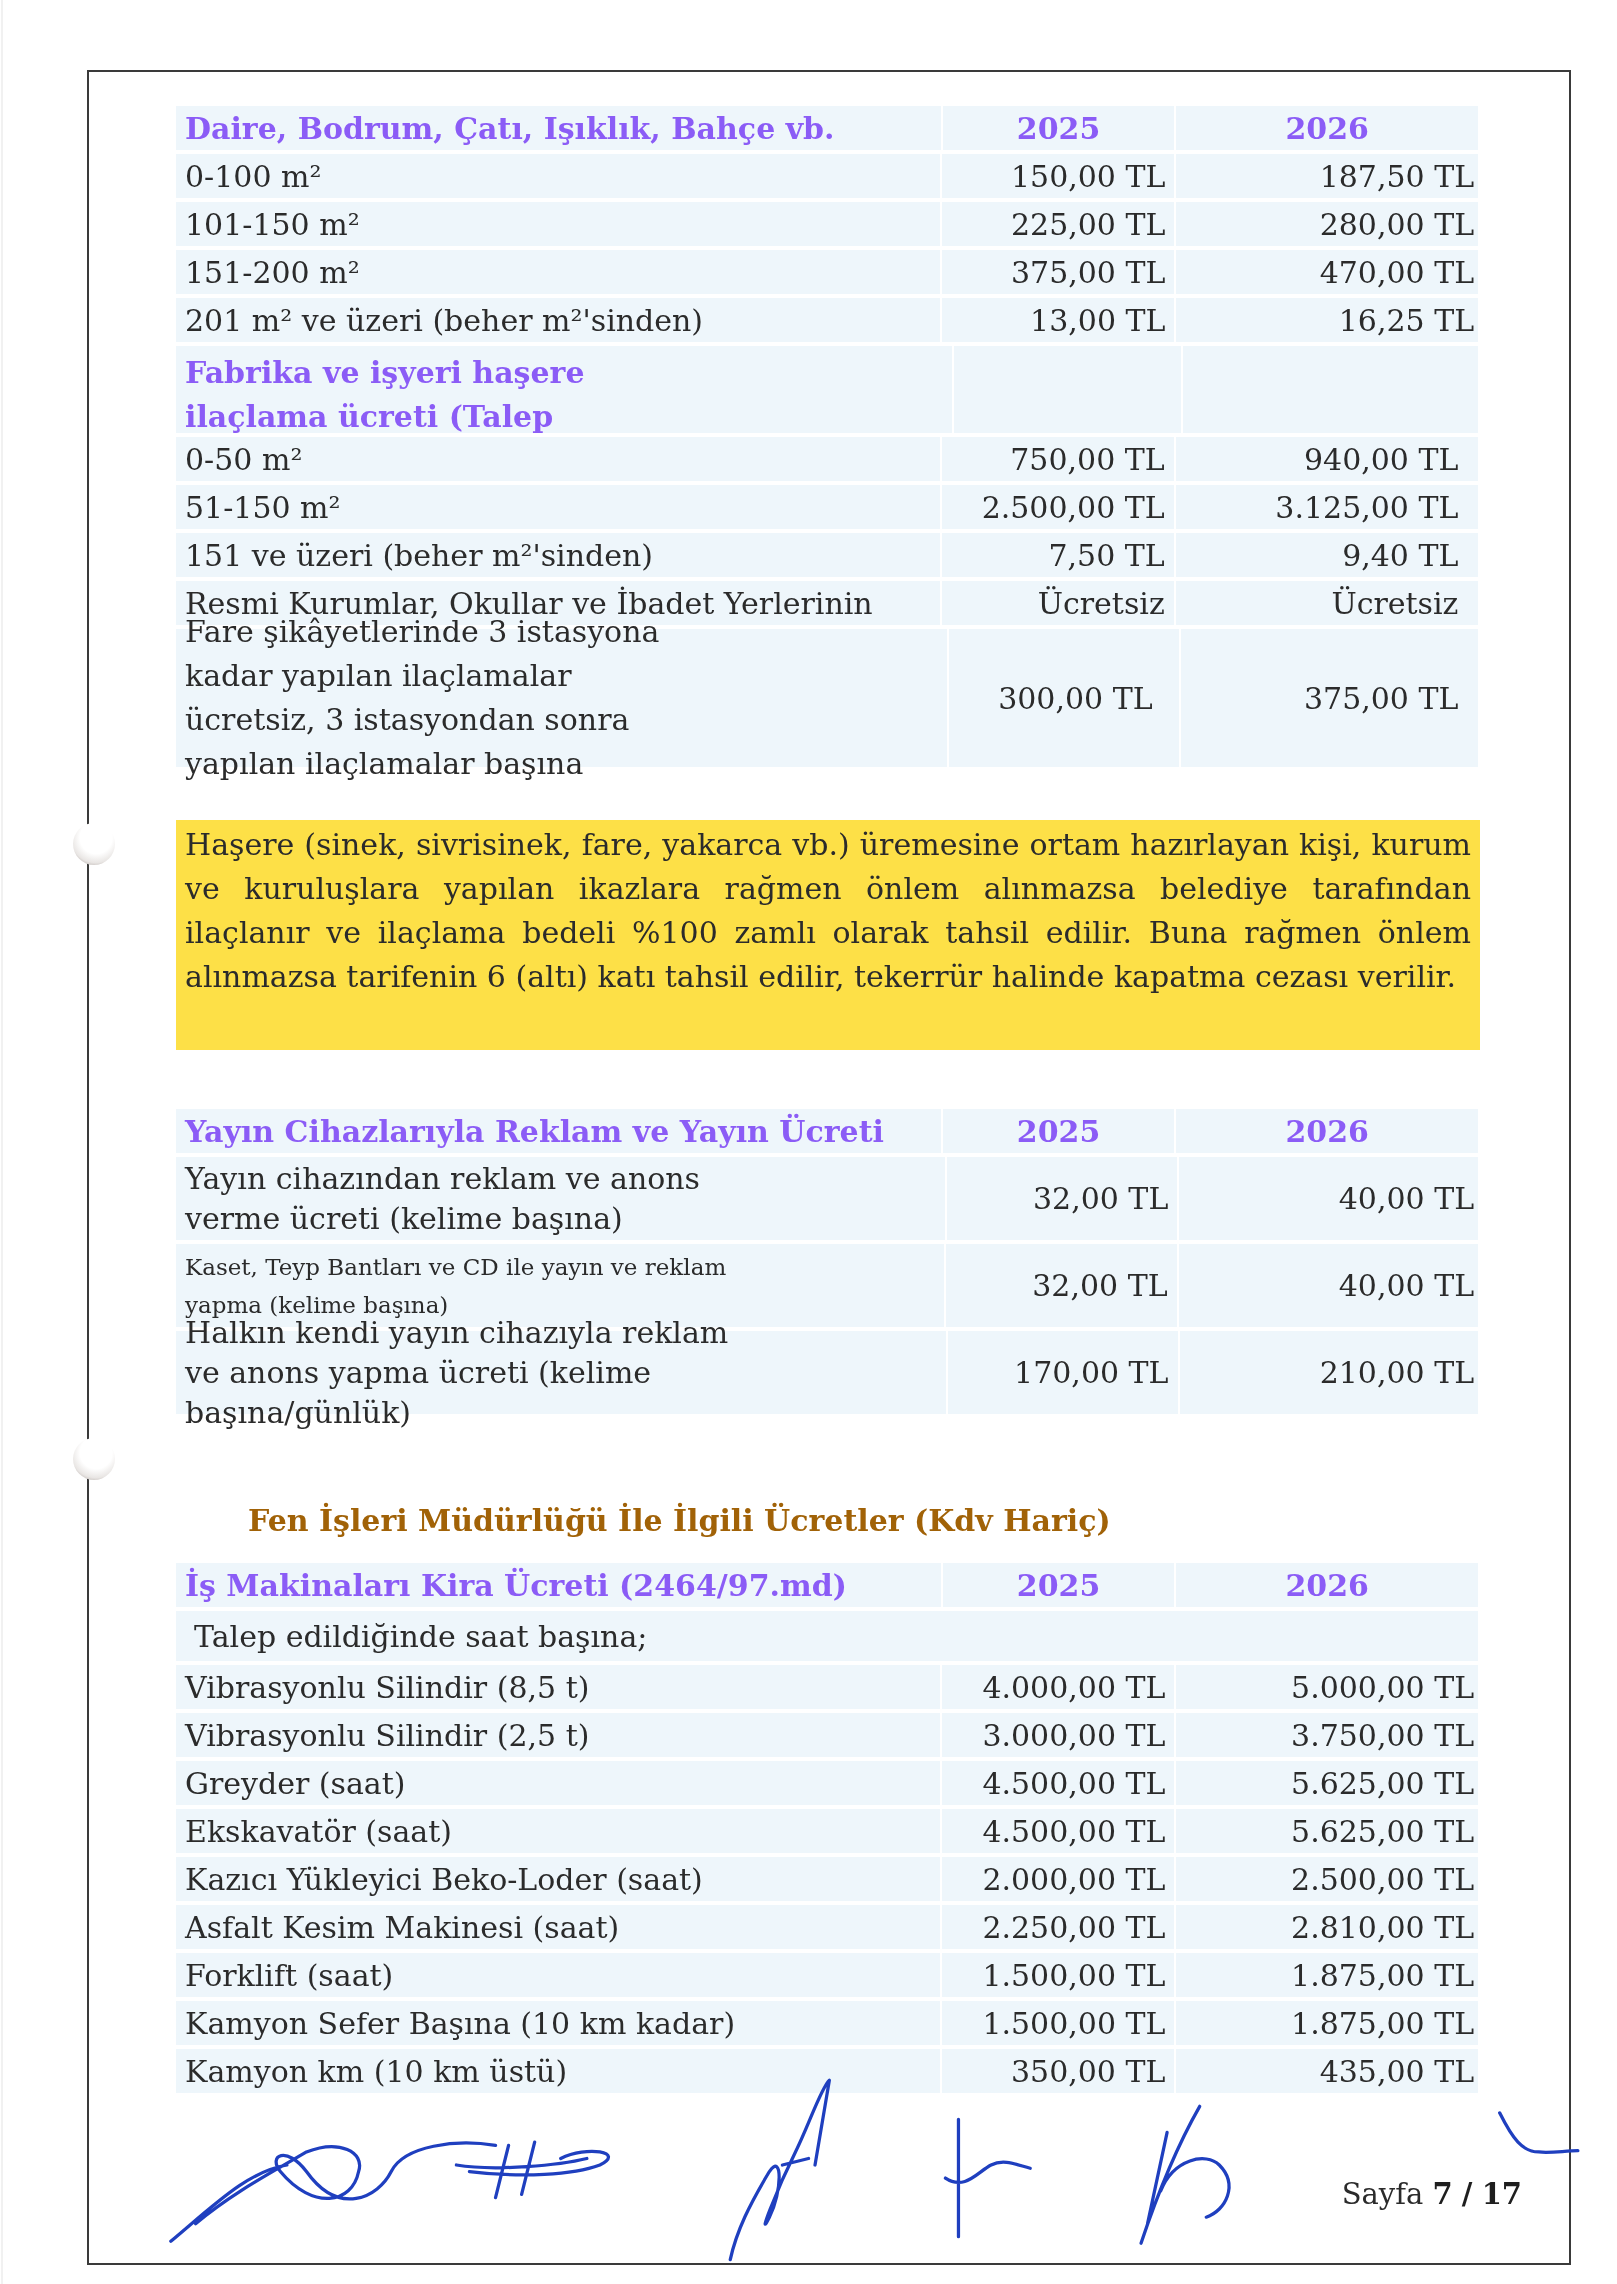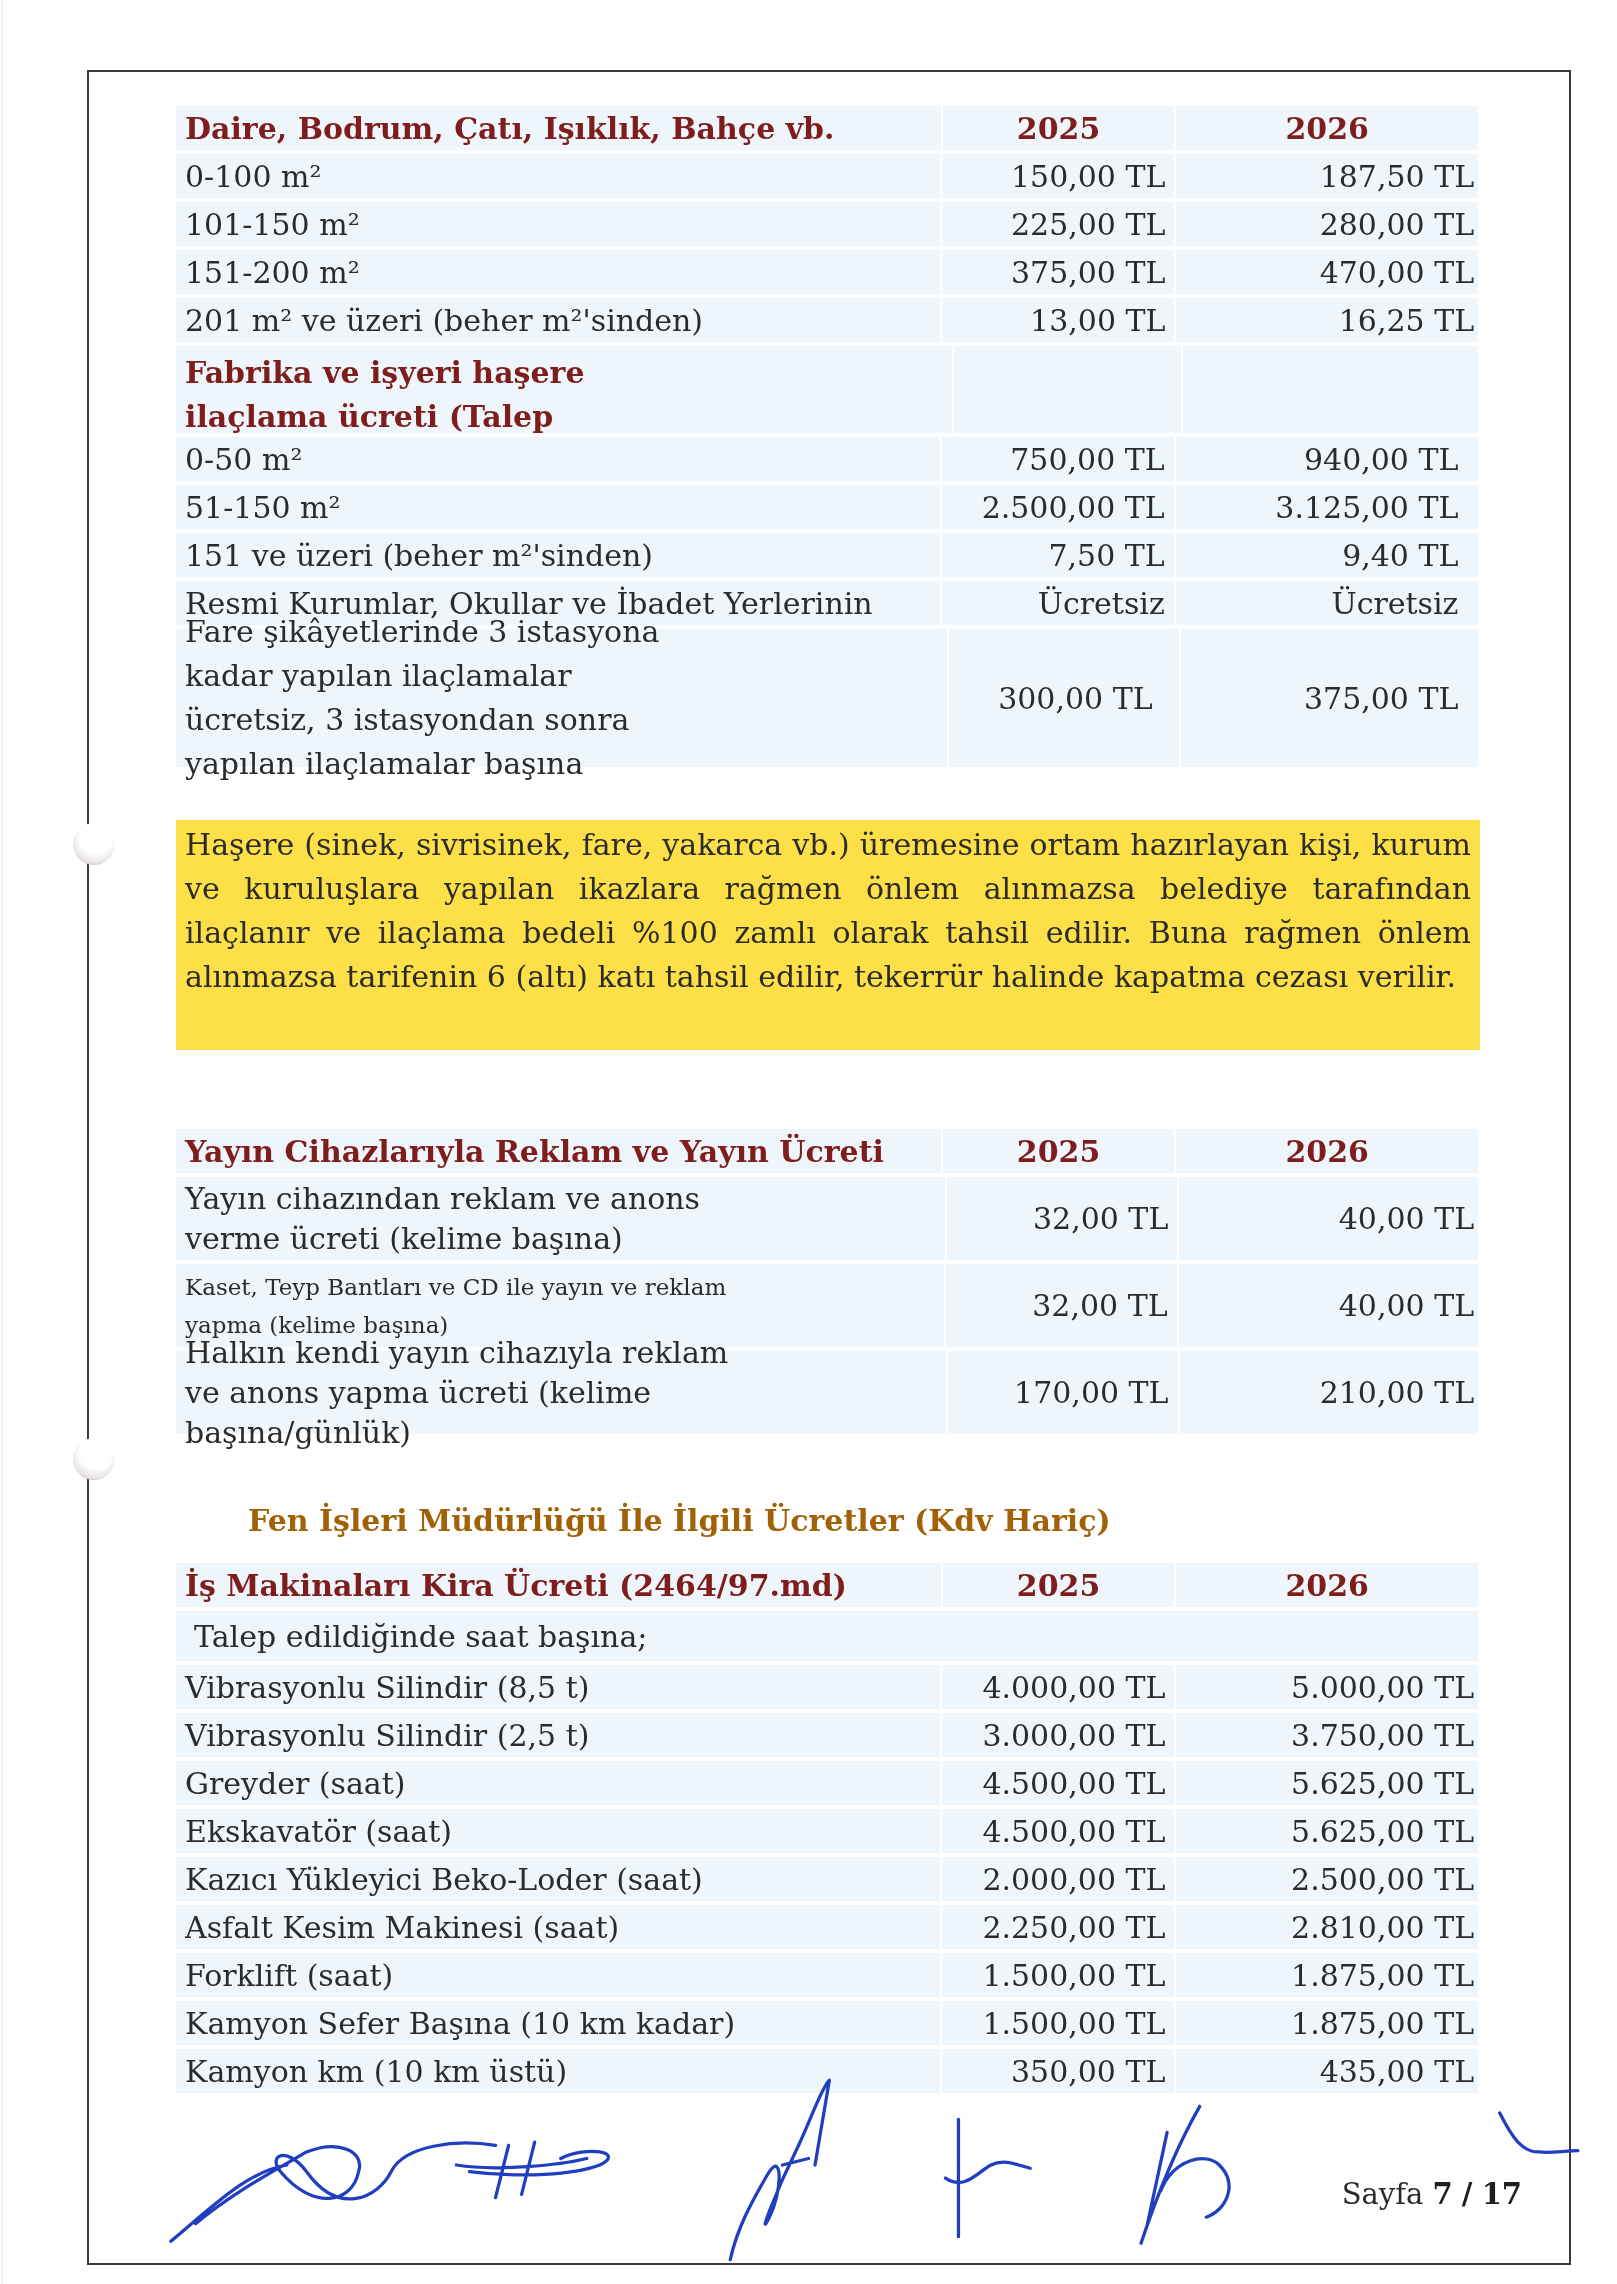--- a/index.html
+++ b/index.html
@@ -16,21 +16,21 @@
     position: absolute; width: 42px; height: 42px; border-radius: 50%;
     background: radial-gradient(circle at 55% 35%, #ffffff 45%, #e9e6e4 70%, #8a7f7a 100%);
   }
   .tbl { position: absolute; left: 176px; width: 1304px; }
   .row { display: flex; }
   .c1, .c2, .c3 { background: #eef6fb; box-sizing: border-box; margin: 0 2px 3.9px 0; display: flex; align-items: center; }
   .c1 { width: 811px; padding-left: 9px; }
   .c2 { width: 246px; justify-content: flex-end; padding-right: 9px; }
   .c3 { width: 320px; justify-content: flex-end; padding-right: 3.9px; }
   .c2.center, .c3.center { justify-content: center; padding: 0; }
-  .hdr { color: #7f1d1d; font-weight: bold; font-size: 30px; }
+  .hdr { color: #8b5cf6; font-weight: bold; font-size: 30px; }
   .txt { font-size: 30px; line-height: 1.5; }
   .txt.small { font-size: 23px; }
   .h80 { height: 48px; }
   .para {
     position: absolute; left: 176px; width: 1304px; background: #fde047; box-sizing: border-box;
     padding: 2.6px 9px 6.5px 9px; font-size: 30px; line-height: 44px; text-align: justify;
   }
   .section-title {
     position: absolute; left: 248px; top: 1503px; font-size: 30px; font-weight: bold; color: #a16207;
   }
@@ -102,21 +102,21 @@
   </div>
   <div class="row" style="height:142px;">
     <div class="c1 txt" style="line-height:44px; padding-right:274px;">Fare şikâyetlerinde 3 istasyona kadar yapılan ilaçlamalar ücretsiz, 3 istasyondan sonra yapılan ilaçlamalar başına</div>
     <div class="c2 txt" style="padding-right:26px;">300,00 TL</div>
     <div class="c3 txt" style="padding-right:19.6px;">375,00 TL</div>
   </div>
 </div>
 
 <div class="para" style="top:820px; height:230px;">Haşere (sinek, sivrisinek, fare, yakarca vb.) üremesine ortam hazırlayan kişi, kurum ve kuruluşlara yapılan ikazlara rağmen önlem alınmazsa belediye tarafından ilaçlanır ve ilaçlama bedeli %100 zamlı olarak tahsil edilir. Buna rağmen önlem alınmazsa tarifenin 6 (altı) katı tahsil edilir, tekerrür halinde kapatma cezası verilir.</div>
 
-<div class="tbl" style="top:1109px;margin-top:20px;">
+<div class="tbl" style="top:1109px;">
   <div class="row h80">
     <div class="c1 hdr">Yayın Cihazlarıyla Reklam ve Yayın Ücreti</div>
     <div class="c2 center hdr">2025</div>
     <div class="c3 center hdr">2026</div>
   </div>
   <div class="row" style="height:87px;">
     <div class="c1 txt" style="line-height:40px; padding-right:183px;">Yayın cihazından reklam ve anons verme ücreti (kelime başına)</div>
     <div class="c2 txt">32,00 TL</div>
     <div class="c3 txt">40,00 TL</div>
   </div>

